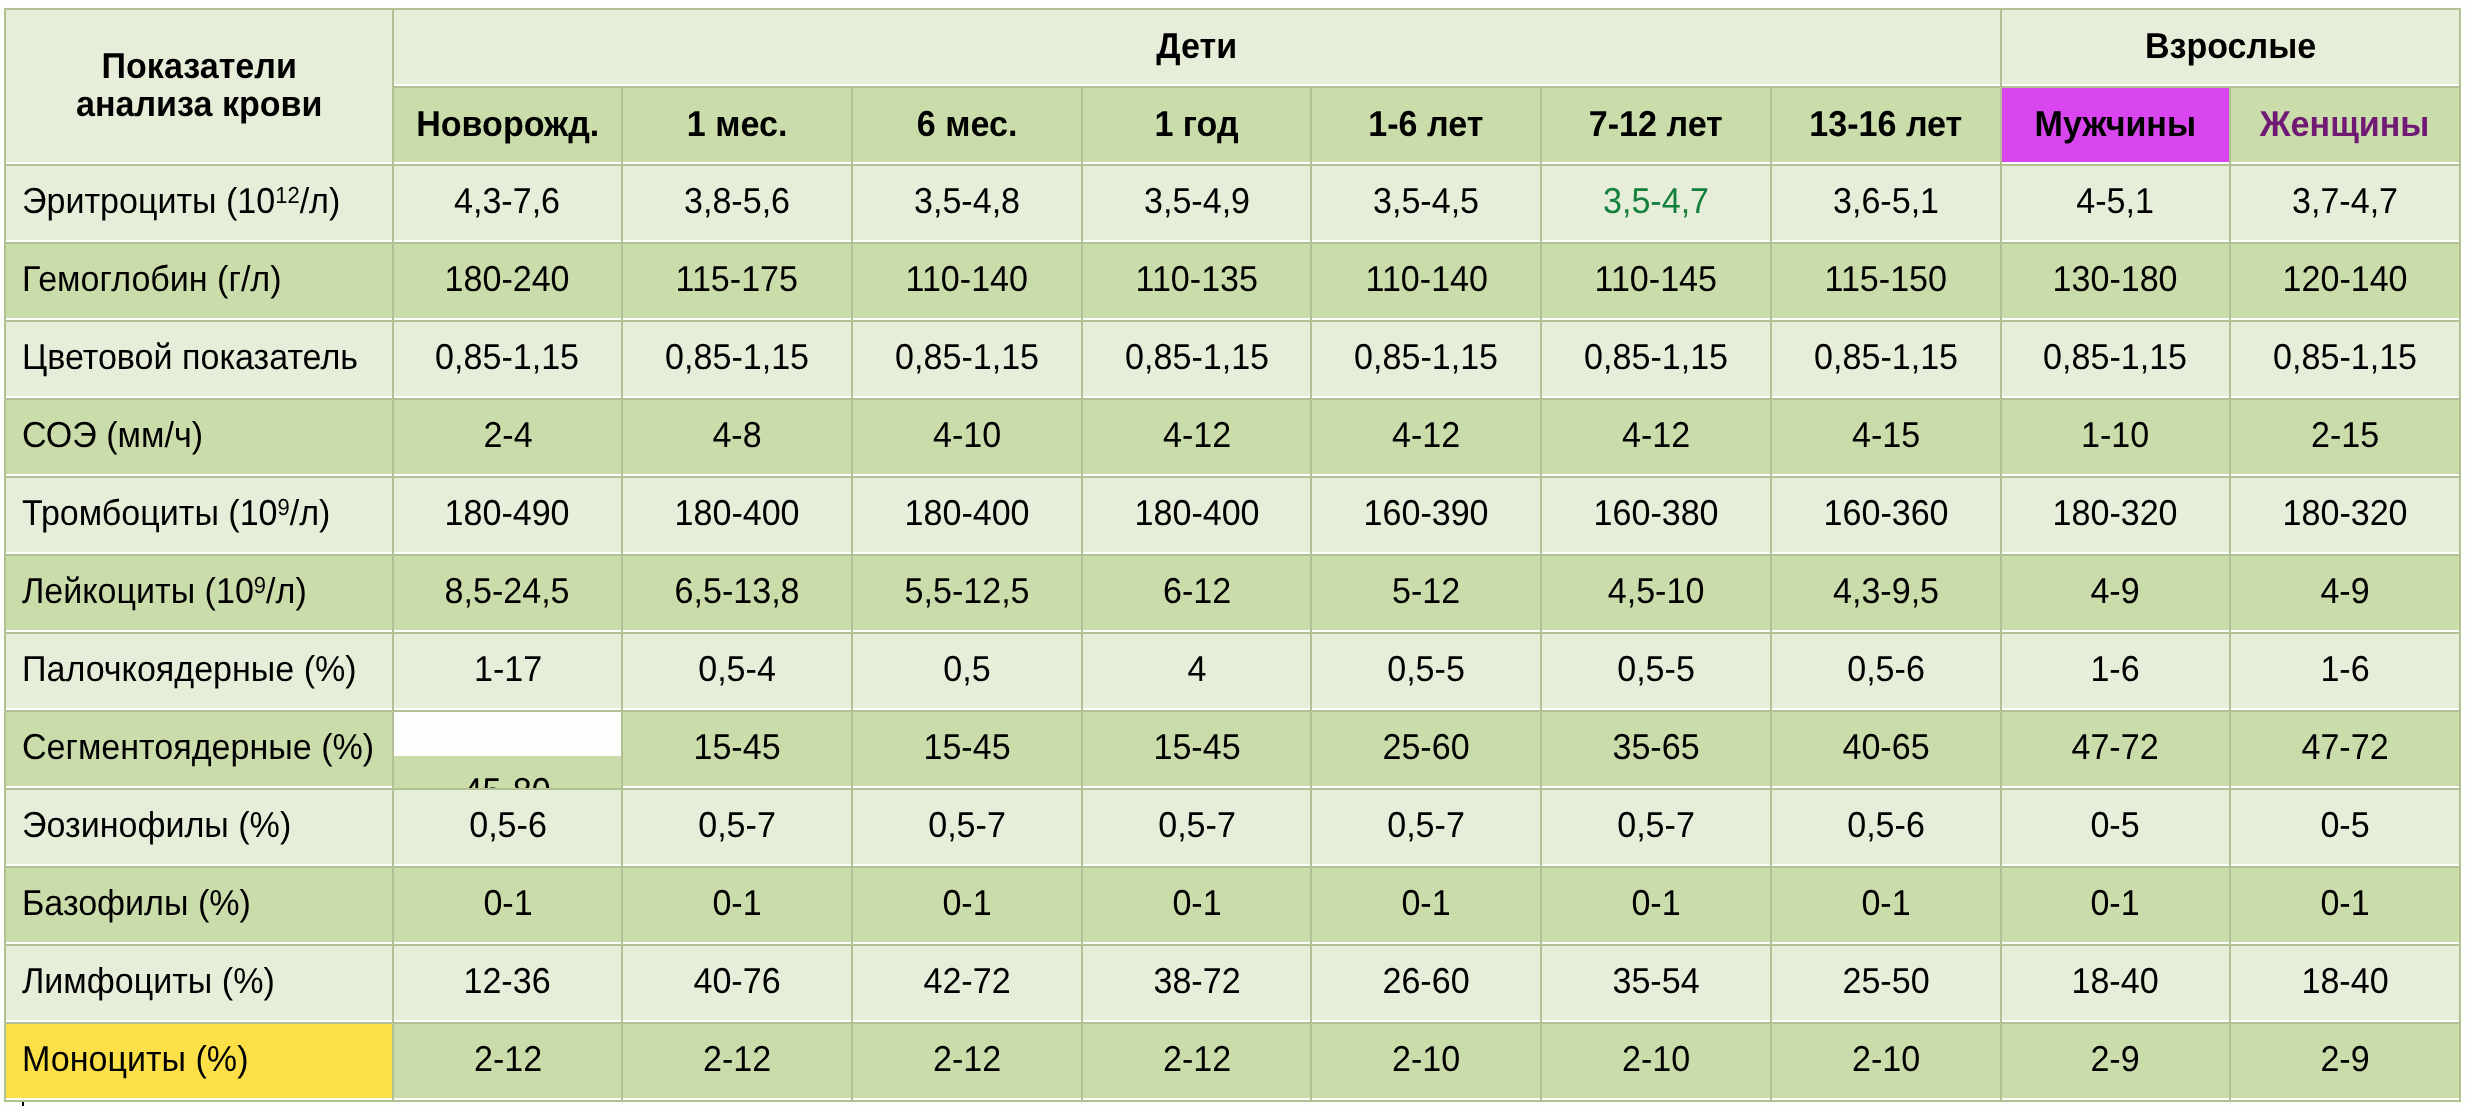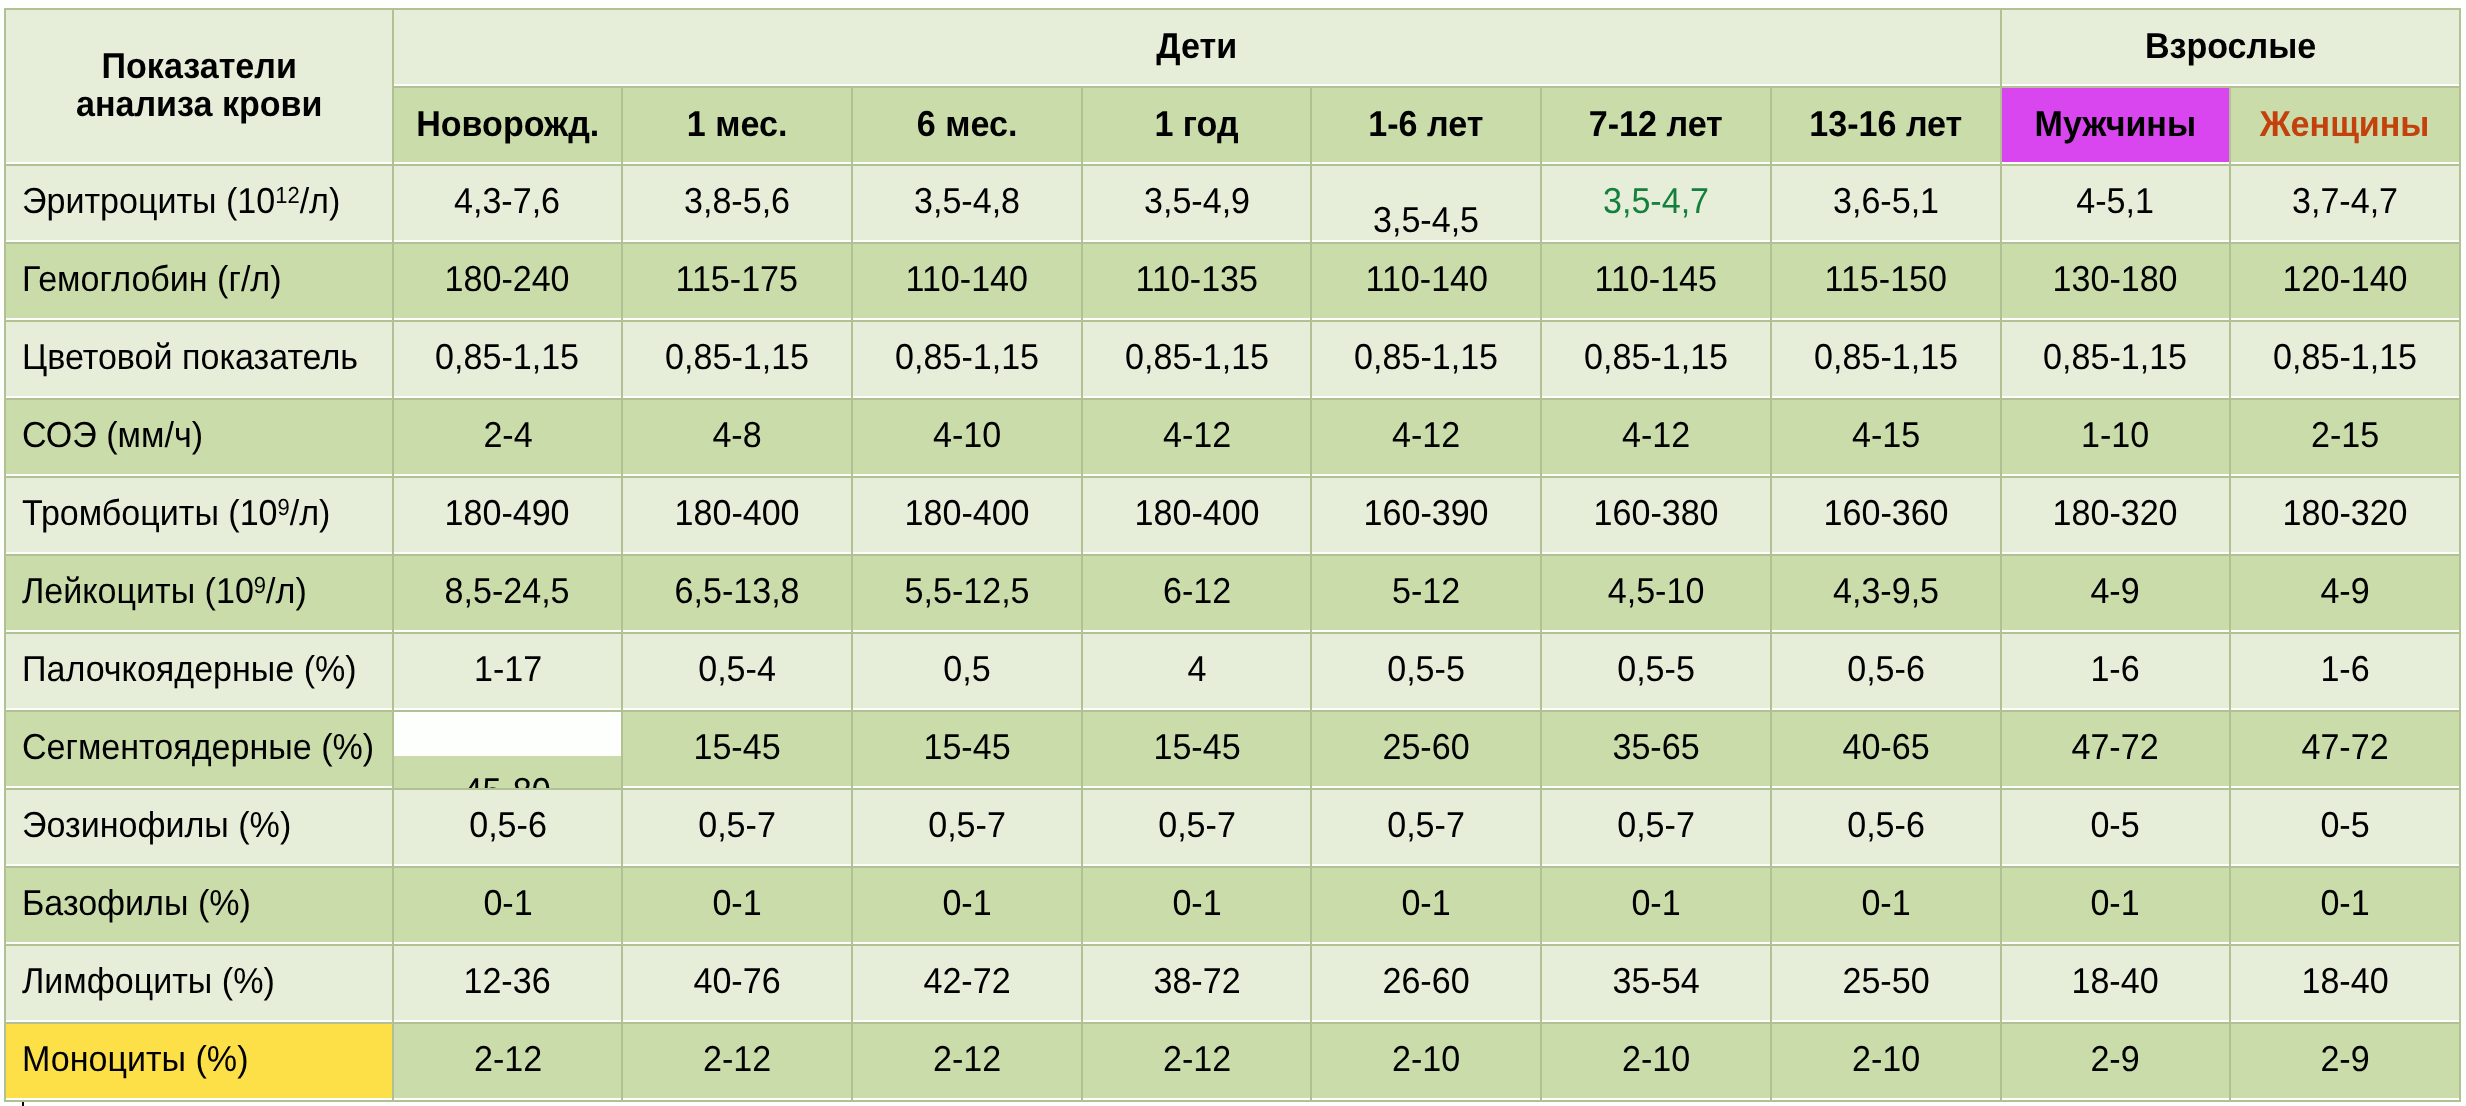--- a/index.html
+++ b/index.html
@@ -68,39 +68,39 @@
     </div>
 <div class="cell dk bold colhead" style="left: 1542.14px; top: 88px; width: 227.69px; height: 74.2px; background: rgb(203, 220, 171); color: rgb(0, 0, 0);">
       <span class="tx">7-12 лет</span>
     </div>
 <div class="cell dk bold colhead" style="left: 1771.83px; top: 88px; width: 227.69px; height: 74.2px; background: rgb(203, 220, 171); color: rgb(0, 0, 0);">
       <span class="tx">13-16 лет</span>
     </div>
 <div class="cell dk bold colhead" style="left: 2001.52px; top: 88px; width: 227.69px; height: 74.2px; background: #d946ef; color: rgb(0, 0, 0);">
       <span class="tx">Мужчины</span>
     </div>
-<div class="cell dk bold colhead" style="left: 2231.21px; top: 88px; width: 227.69px; height: 74.2px; background: rgb(203, 220, 171); color: #c2410c;">
+<div class="cell dk bold colhead" style="left: 2231.21px; top: 88px; width: 227.69px; height: 74.2px; background: rgb(203, 220, 171); color: #701a75;">
       <span class="tx">Женщины</span>
     </div>
 <div class="cell lt labelcell" style="left: 6px; top: 166px; width: 385.7px; height: 74.2px; background: rgb(230, 238, 217); color: rgb(0, 0, 0);">
       <span class="tx"><span>Эритроциты (10</span><sup>12</sup><span>/л)</span></span>
     </div>
 <div class="cell lt" style="left: 393.7px; top: 166px; width: 227.69px; height: 74.2px; background: rgb(230, 238, 217); color: rgb(0, 0, 0);">
       <span class="tx">4,3-7,6</span>
     </div>
 <div class="cell lt" style="left: 623.39px; top: 166px; width: 227.69px; height: 74.2px; background: rgb(230, 238, 217); color: rgb(0, 0, 0);">
       <span class="tx">3,8-5,6</span>
     </div>
 <div class="cell lt" style="left: 853.08px; top: 166px; width: 227.69px; height: 74.2px; background: rgb(230, 238, 217); color: rgb(0, 0, 0);">
       <span class="tx">3,5-4,8</span>
     </div>
 <div class="cell lt" style="left: 1082.77px; top: 166px; width: 227.69px; height: 74.2px; background: rgb(230, 238, 217); color: rgb(0, 0, 0);">
       <span class="tx">3,5-4,9</span>
     </div>
-<div class="cell lt" style="left: 1312.46px; top: 166px; width: 227.69px; height: 74.2px; background: rgb(230, 238, 217); color: rgb(0, 0, 0); align-items: flex-end;">
+<div class="cell lt" style="left: 1312.46px; top: 166px; width: 227.69px; height: 74.2px; background: rgb(230, 238, 217); color: rgb(0, 0, 0);">
       <span class="tx">3,5-4,5</span>
     </div>
 <div class="cell lt" style="left: 1542.14px; top: 166px; width: 227.69px; height: 74.2px; background: rgb(230, 238, 217); color: #15803d;">
       <span class="tx">3,5-4,7</span>
     </div>
 <div class="cell lt" style="left: 1771.83px; top: 166px; width: 227.69px; height: 74.2px; background: rgb(230, 238, 217); color: rgb(0, 0, 0);">
       <span class="tx">3,6-5,1</span>
     </div>
 <div class="cell lt" style="left: 2001.52px; top: 166px; width: 227.69px; height: 74.2px; background: rgb(230, 238, 217); color: rgb(0, 0, 0);">
       <span class="tx">4-5,1</span>

